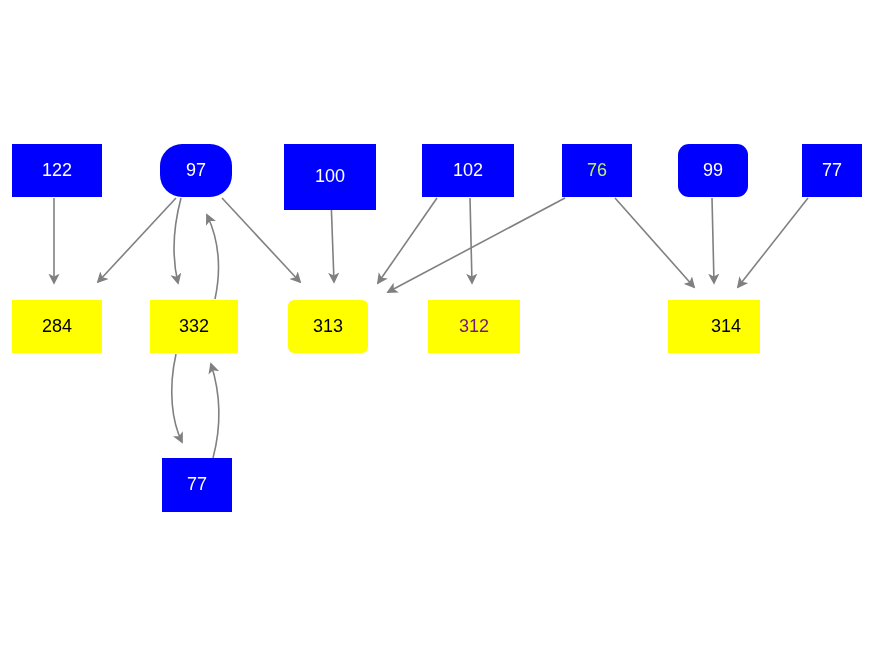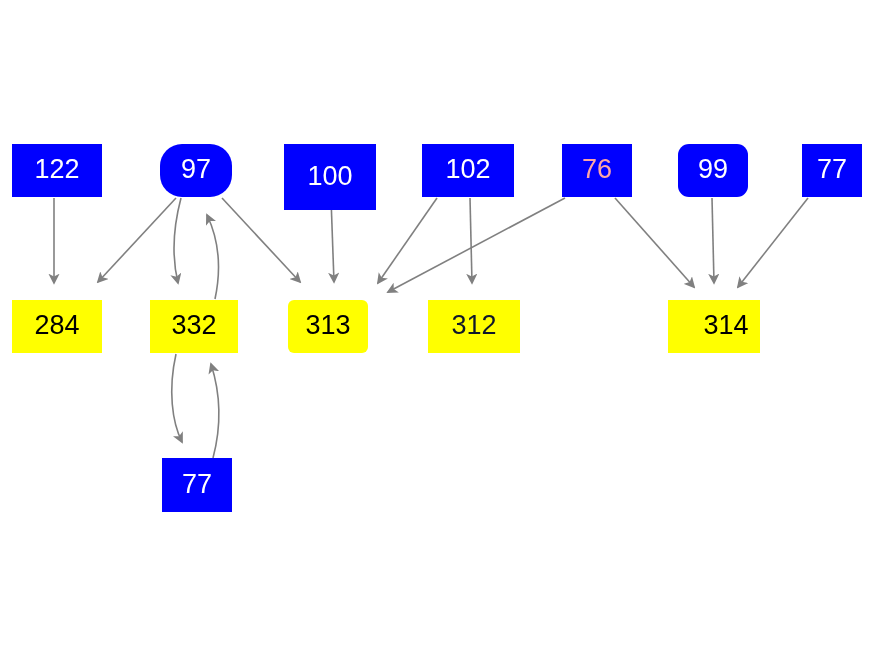--- a/index.html
+++ b/index.html
@@ -23,21 +23,21 @@
     width: 875px;
     height: 656px;
     pointer-events: none;
   }
   .node {
     position: absolute;
     box-sizing: border-box;
     display: flex;
     align-items: center;
     justify-content: center;
-    font-size: 27px;
+    font-size: 18px;
     line-height: 1;
     letter-spacing: 0px;
     user-select: none;
   }
   .node.blue {
     background: #0000ff;
     color: #ffffff;
   }
   .node.yellow {
     background: #ffff00;
@@ -83,39 +83,39 @@
       </div>
       <div class="node blue" style="left: 160px; top: 144px; width: 72px; height: 53px; background: rgb(0, 0, 255); color: rgb(255, 255, 255); border-radius: 22px;">
         <span class="node-label">97</span>
       </div>
       <div class="node blue" style="left: 284px; top: 144px; width: 92px; height: 66px; background: rgb(0, 0, 255); color: rgb(255, 255, 255);">
         <span class="node-label">100</span>
       </div>
       <div class="node blue" style="left: 422px; top: 144px; width: 92px; height: 53px; background: rgb(0, 0, 255); color: rgb(255, 255, 255);">
         <span class="node-label">102</span>
       </div>
-      <div class="node blue" style="left: 562px; top: 144px; width: 70px; height: 53px; background: rgb(0, 0, 255); color: #fca5a5;">
+      <div class="node blue" style="left: 562px; top: 144px; width: 70px; height: 53px; background: rgb(0, 0, 255); color: #bef264;">
         <span class="node-label">76</span>
       </div>
       <div class="node blue" style="left: 678px; top: 144px; width: 70px; height: 53px; background: rgb(0, 0, 255); color: rgb(255, 255, 255); border-radius: 11px;">
         <span class="node-label">99</span>
       </div>
       <div class="node blue" style="left: 796px; top: 144px; width: 60px; height: 53px; background: rgb(0, 0, 255); color: #ffffff; margin-left: 6px;">
         <span class="node-label">77</span>
       </div>
       <div class="node yellow" style="left: 12px; top: 300px; width: 90px; height: 53px; background: rgb(255, 255, 0); color: rgb(0, 0, 0);">
         <span class="node-label">284</span>
       </div>
       <div class="node yellow" style="left: 150px; top: 300px; width: 88px; height: 53px; background: rgb(255, 255, 0); color: rgb(0, 0, 0);">
         <span class="node-label">332</span>
       </div>
       <div class="node yellow" style="left: 288px; top: 300px; width: 80px; height: 53px; background: rgb(255, 255, 0); color: rgb(0, 0, 0); border-radius: 6px;">
         <span class="node-label">313</span>
       </div>
-      <div class="node yellow" style="left: 428px; top: 300px; width: 92px; height: 53px; background: rgb(255, 255, 0); color: #0f172a;">
+      <div class="node yellow" style="left: 428px; top: 300px; width: 92px; height: 53px; background: rgb(255, 255, 0); color: #701a75;">
         <span class="node-label">312</span>
       </div>
       <div class="node yellow" style="left: 668px; top: 300px; width: 92px; height: 53px; background: rgb(255, 255, 0); color: rgb(0, 0, 0); padding-left: 24px;">
         <span class="node-label">314</span>
       </div>
       <div class="node blue" style="left: 162px; top: 458px; width: 70px; height: 54px; background: rgb(0, 0, 255); color: rgb(255, 255, 255);">
         <span class="node-label">77</span>
       </div>
     </div>
 

